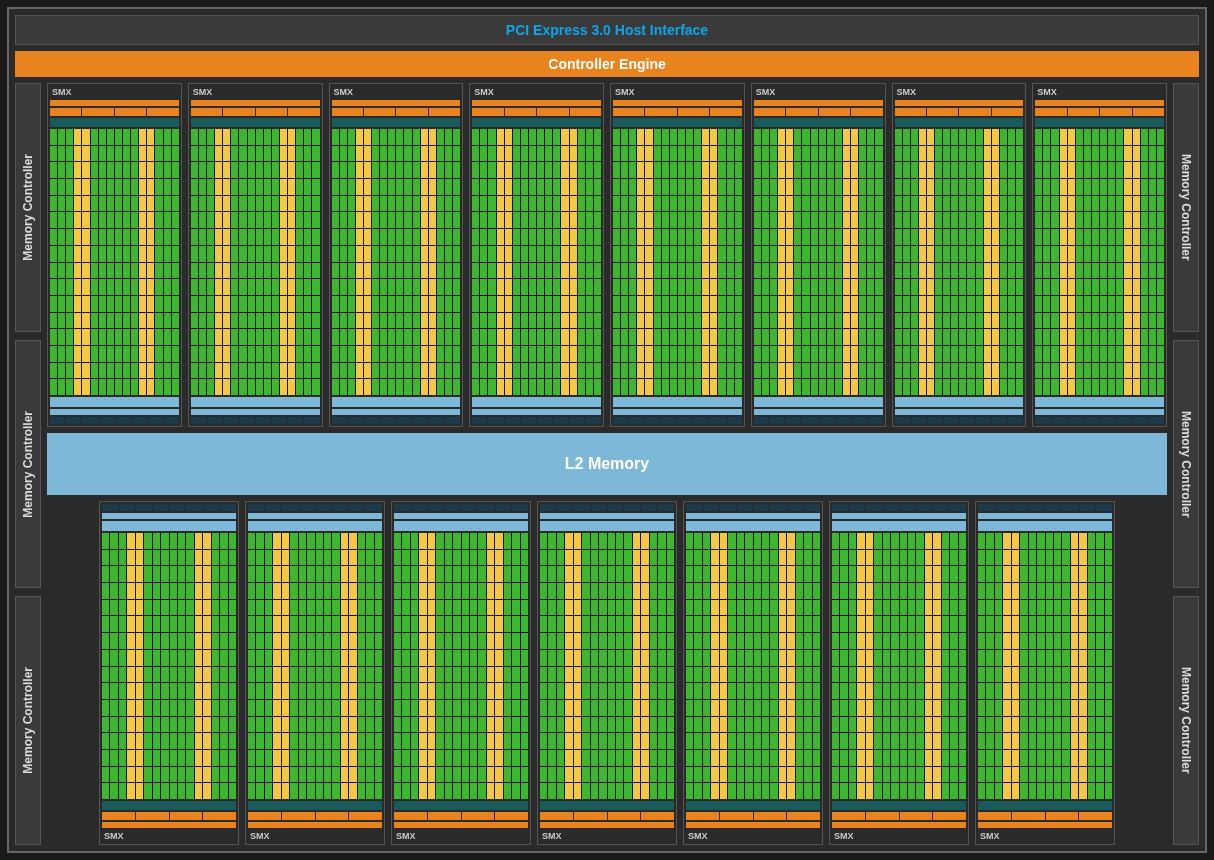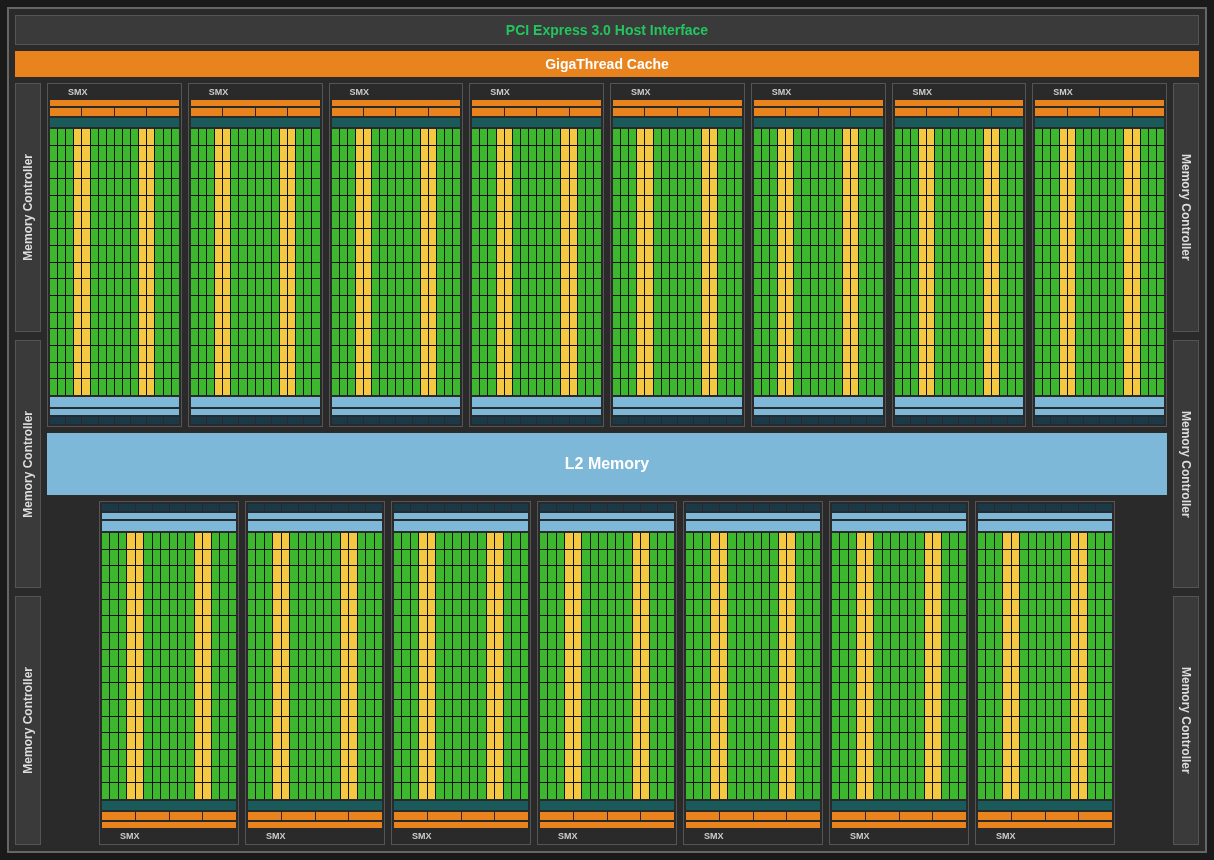--- a/index.html
+++ b/index.html
@@ -16,21 +16,21 @@
     margin: 7px;
     border: 2px solid #666;
     background: #2a2a2a;
     display: flex;
     flex-direction: column;
     padding: 6px;
     gap: 6px;
   }
   .pci-bar {
     background: #3a3a3a;
-    color: #22c55e;
+    color: #0ea5e9;
     font-weight: bold;
     font-size: 14px;
     text-align: center;
     padding: 6px 0;
     border: 1px solid #555;
   }
   .gt-bar {
     background: #e8831e;
     color: #fff;
     font-weight: bold;
@@ -84,21 +84,20 @@
     display: flex;
     flex-direction: column;
     padding: 2px;
     gap: 2px;
   }
   .smx-label {
     color: #ccc;
     font-size: 9px;
     font-weight: bold;
     padding: 1px 2px;
-    margin-left: 16px;
   }
   .bottom .smx { flex-direction: column-reverse; }
   .orange-strip {
     height: 6px;
     background: #e8831e;
   }
   .orange-segs {
     height: 8px;
     display: flex;
     gap: 1px;
@@ -144,21 +143,21 @@
     display: flex;
     align-items: center;
     justify-content: center;
   }
 </style>
 </head>
 <body>
 
 <div class="chip">
   <div class="pci-bar">PCI Express 3.0 Host Interface</div>
-  <div class="gt-bar">GigaThread Cache</div>
+  <div class="gt-bar">Controller Engine</div>
   <div class="main-area">
     <div class="mem-col left" id="mem-left">
         <div class="mem-ctrl">
           <span>Memory Controller</span>
         </div>
         <div class="mem-ctrl">
           <span>Memory Controller</span>
         </div>
         <div class="mem-ctrl">
           <span>Memory Controller</span>

